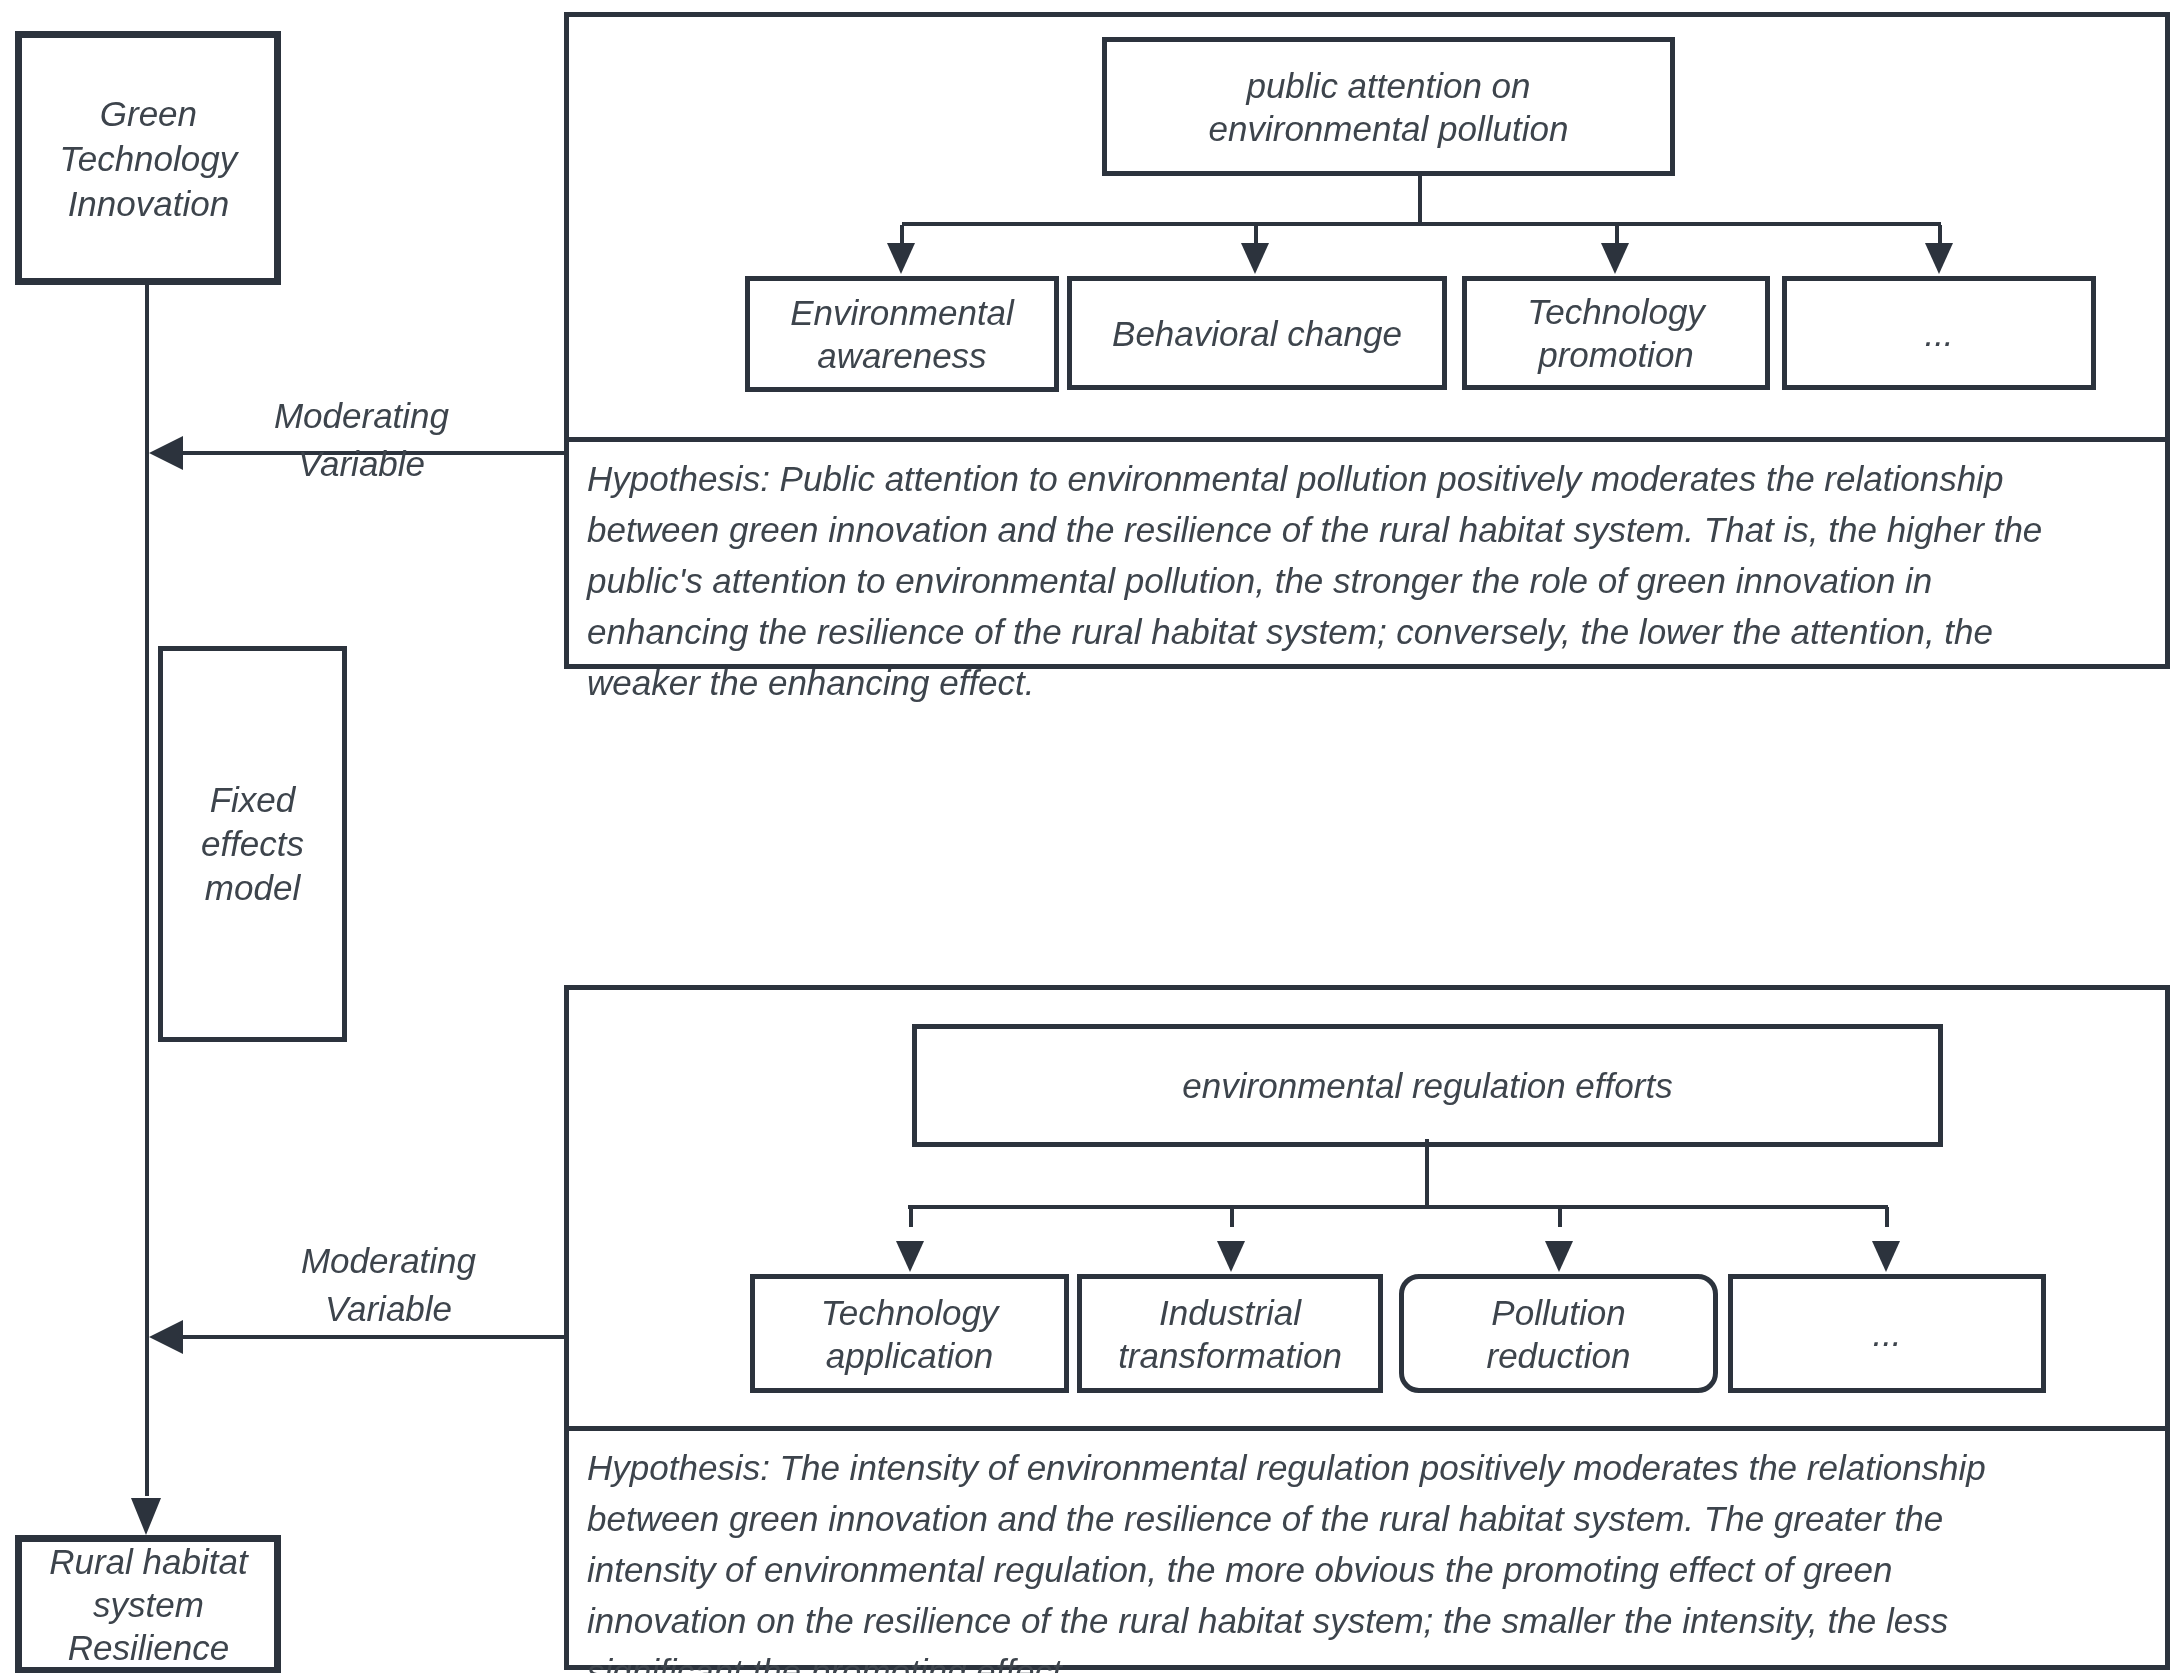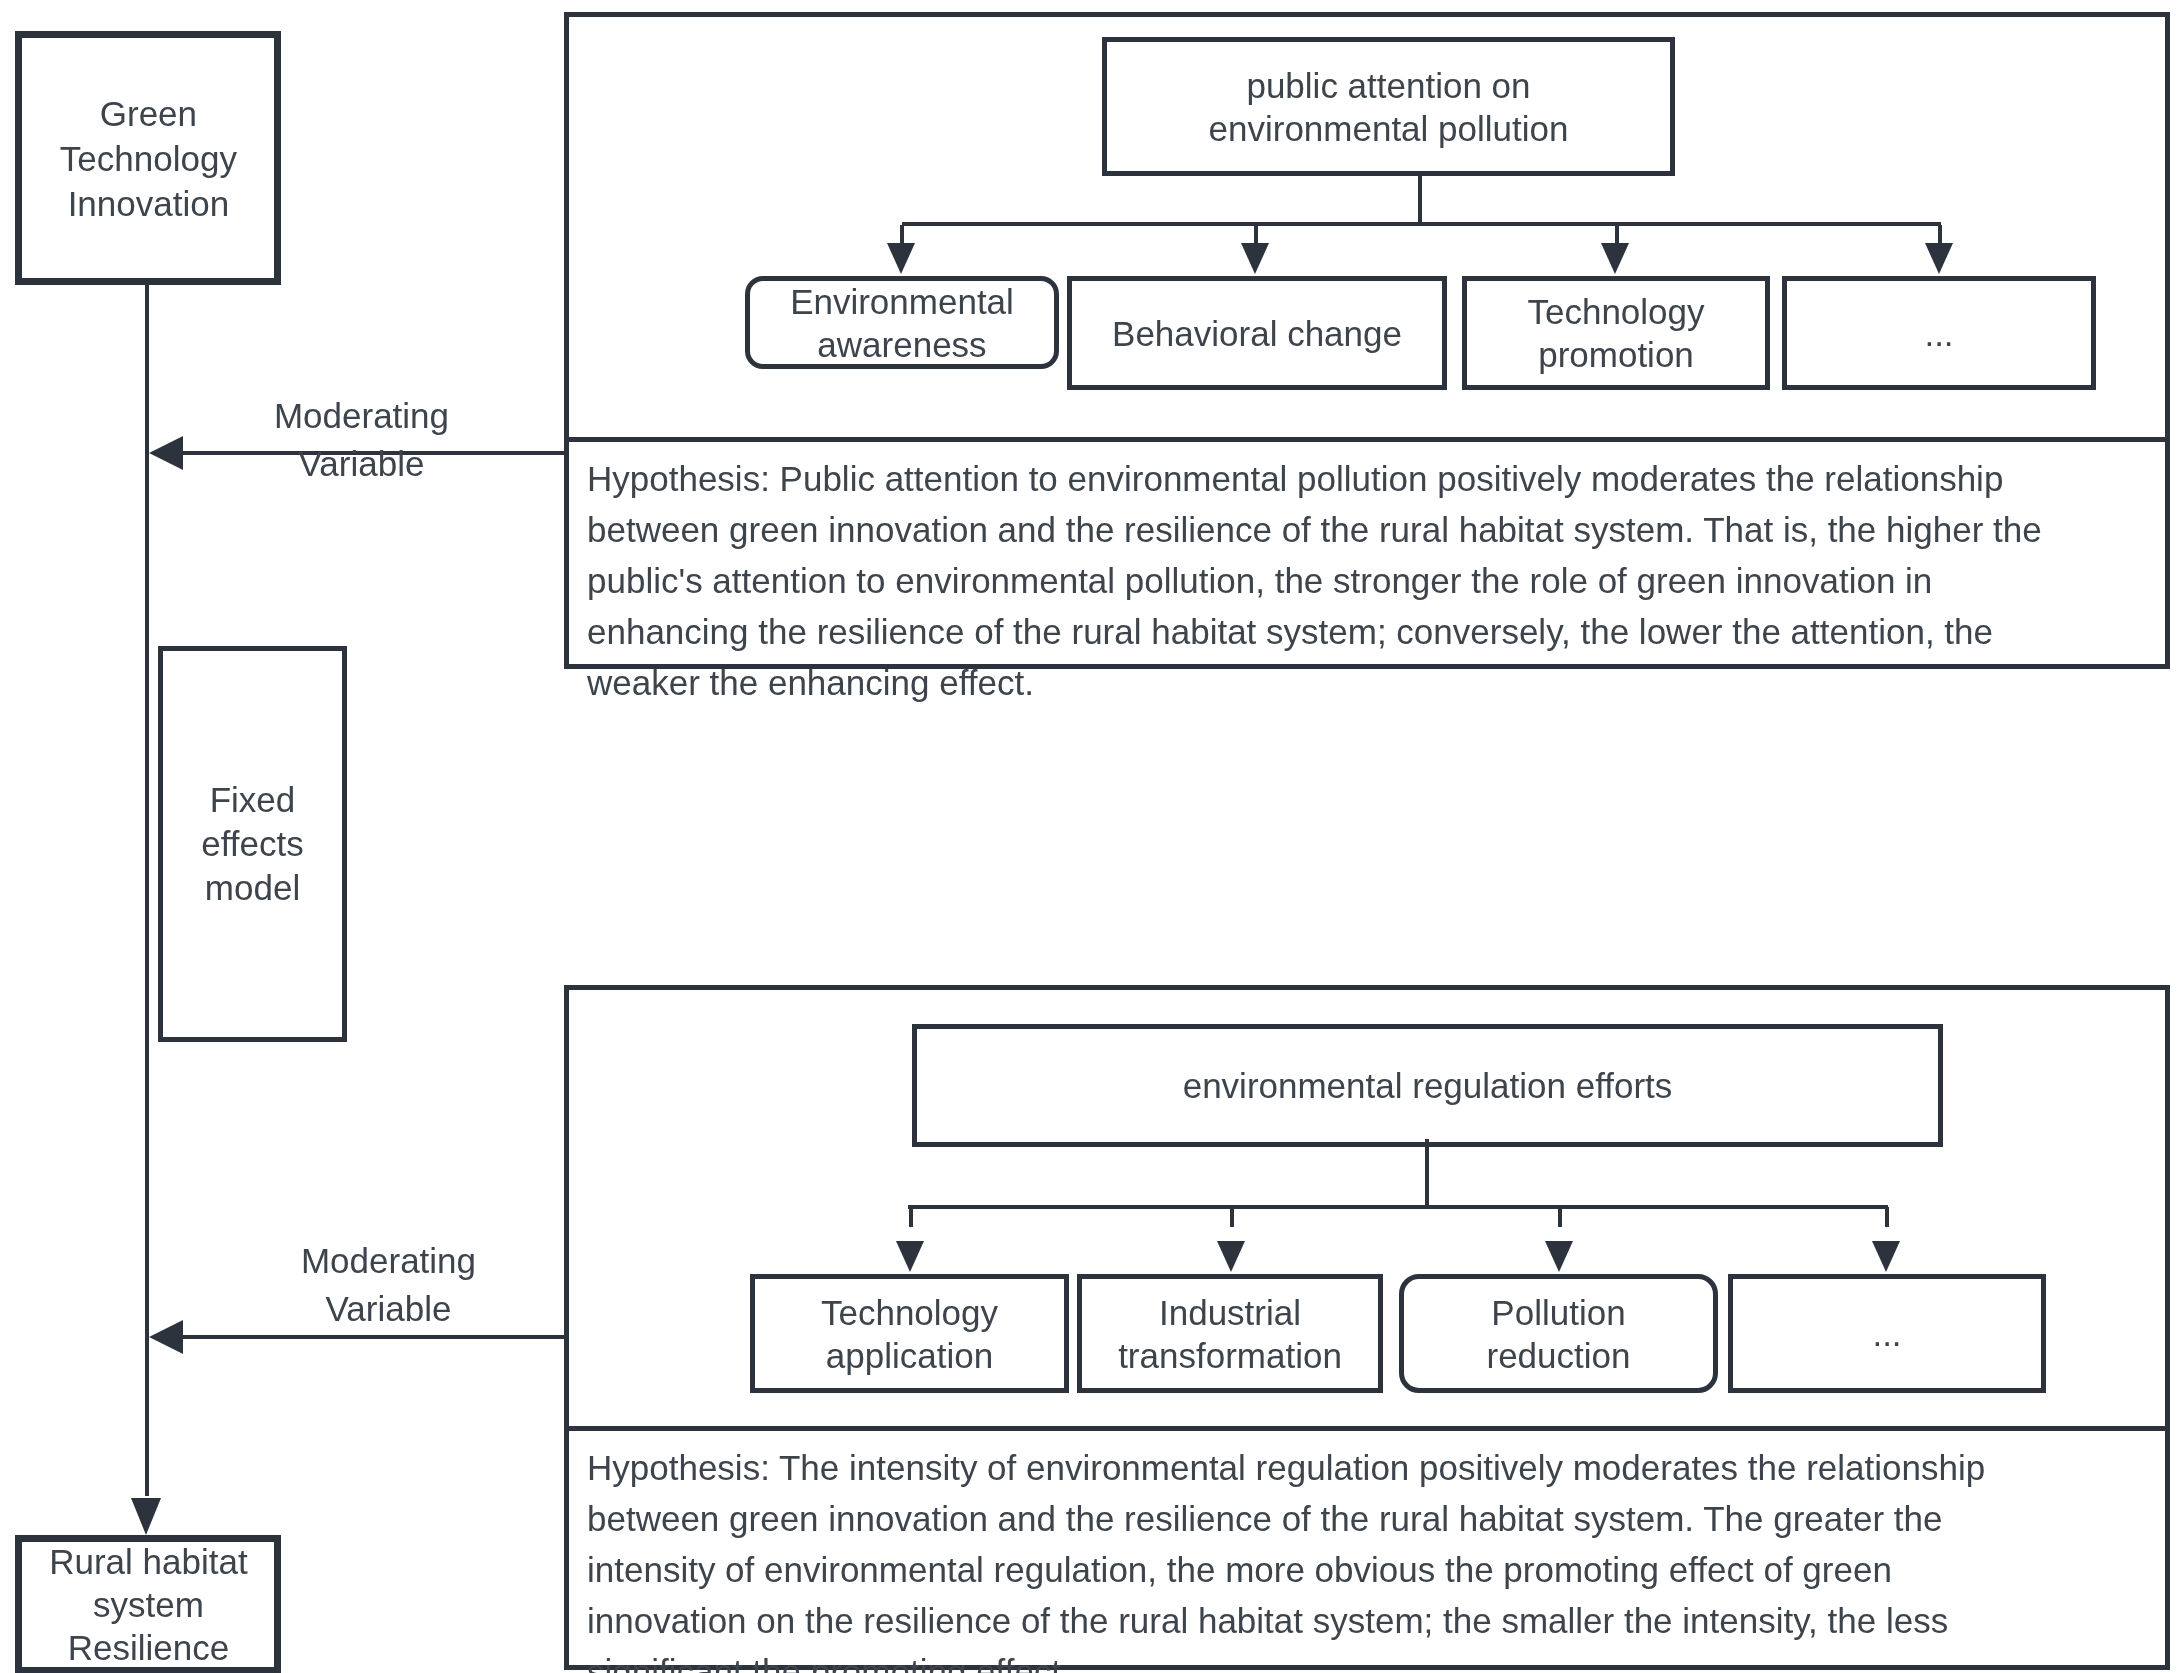--- a/index.html
+++ b/index.html
@@ -8,20 +8,21 @@
     --background:#ffffff;
   }
   html,body{margin:0;padding:0;background:var(--background);}
   #canvas{
     position:relative;
     width:2183px;height:1674px;
     background:var(--background);
     font-family:"Liberation Sans", sans-serif;
     color:var(--text);
     overflow:hidden;
+    font-style:italic;
   }
   .box{
     position:absolute;
     background:var(--background);
     border:5.4px solid var(--line);
     display:flex;flex-direction:column;
     align-items:center;justify-content:center;
     text-align:center;
     box-sizing:border-box;
     font-size:35px;line-height:43px;
@@ -111,21 +112,21 @@
 
   <div class="vline" style="left:900px;top:225px;width:3.8px;height:20px;"></div>
   <div class="arrowhead-down" style="left:887px;top:243px;border-top-width:31px;border-left-width:14.6px;border-right-width:14.6px;"></div>
   <div class="vline" style="left:1254px;top:225px;width:3.8px;height:20px;"></div>
   <div class="arrowhead-down" style="left:1241px;top:243px;border-top-width:31px;border-left-width:14.6px;border-right-width:14.6px;"></div>
   <div class="vline" style="left:1615px;top:225px;width:3.8px;height:20px;"></div>
   <div class="arrowhead-down" style="left:1601px;top:243px;border-top-width:31px;border-left-width:14.6px;border-right-width:14.6px;"></div>
   <div class="vline" style="left:1938px;top:225px;width:3.8px;height:20px;"></div>
   <div class="arrowhead-down" style="left:1925px;top:243px;border-top-width:31px;border-left-width:14.6px;border-right-width:14.6px;"></div>
 
-  <div class="box" style="left:745px;top:276px;width:314px;height:93px;border-radius:18px;">
+  <div class="box" style="left:745px;top:276px;width:314px;height:116px;">
     <div>Environmental</div>
     <div>awareness</div>
   </div>
   <div class="box" style="left:1067px;top:276px;width:380px;height:114px;">
     <div>Behavioral change</div>
   </div>
   <div class="box" style="left:1462px;top:276px;width:308px;height:114px;">
     <div>Technology</div>
     <div>promotion</div>
   </div>

